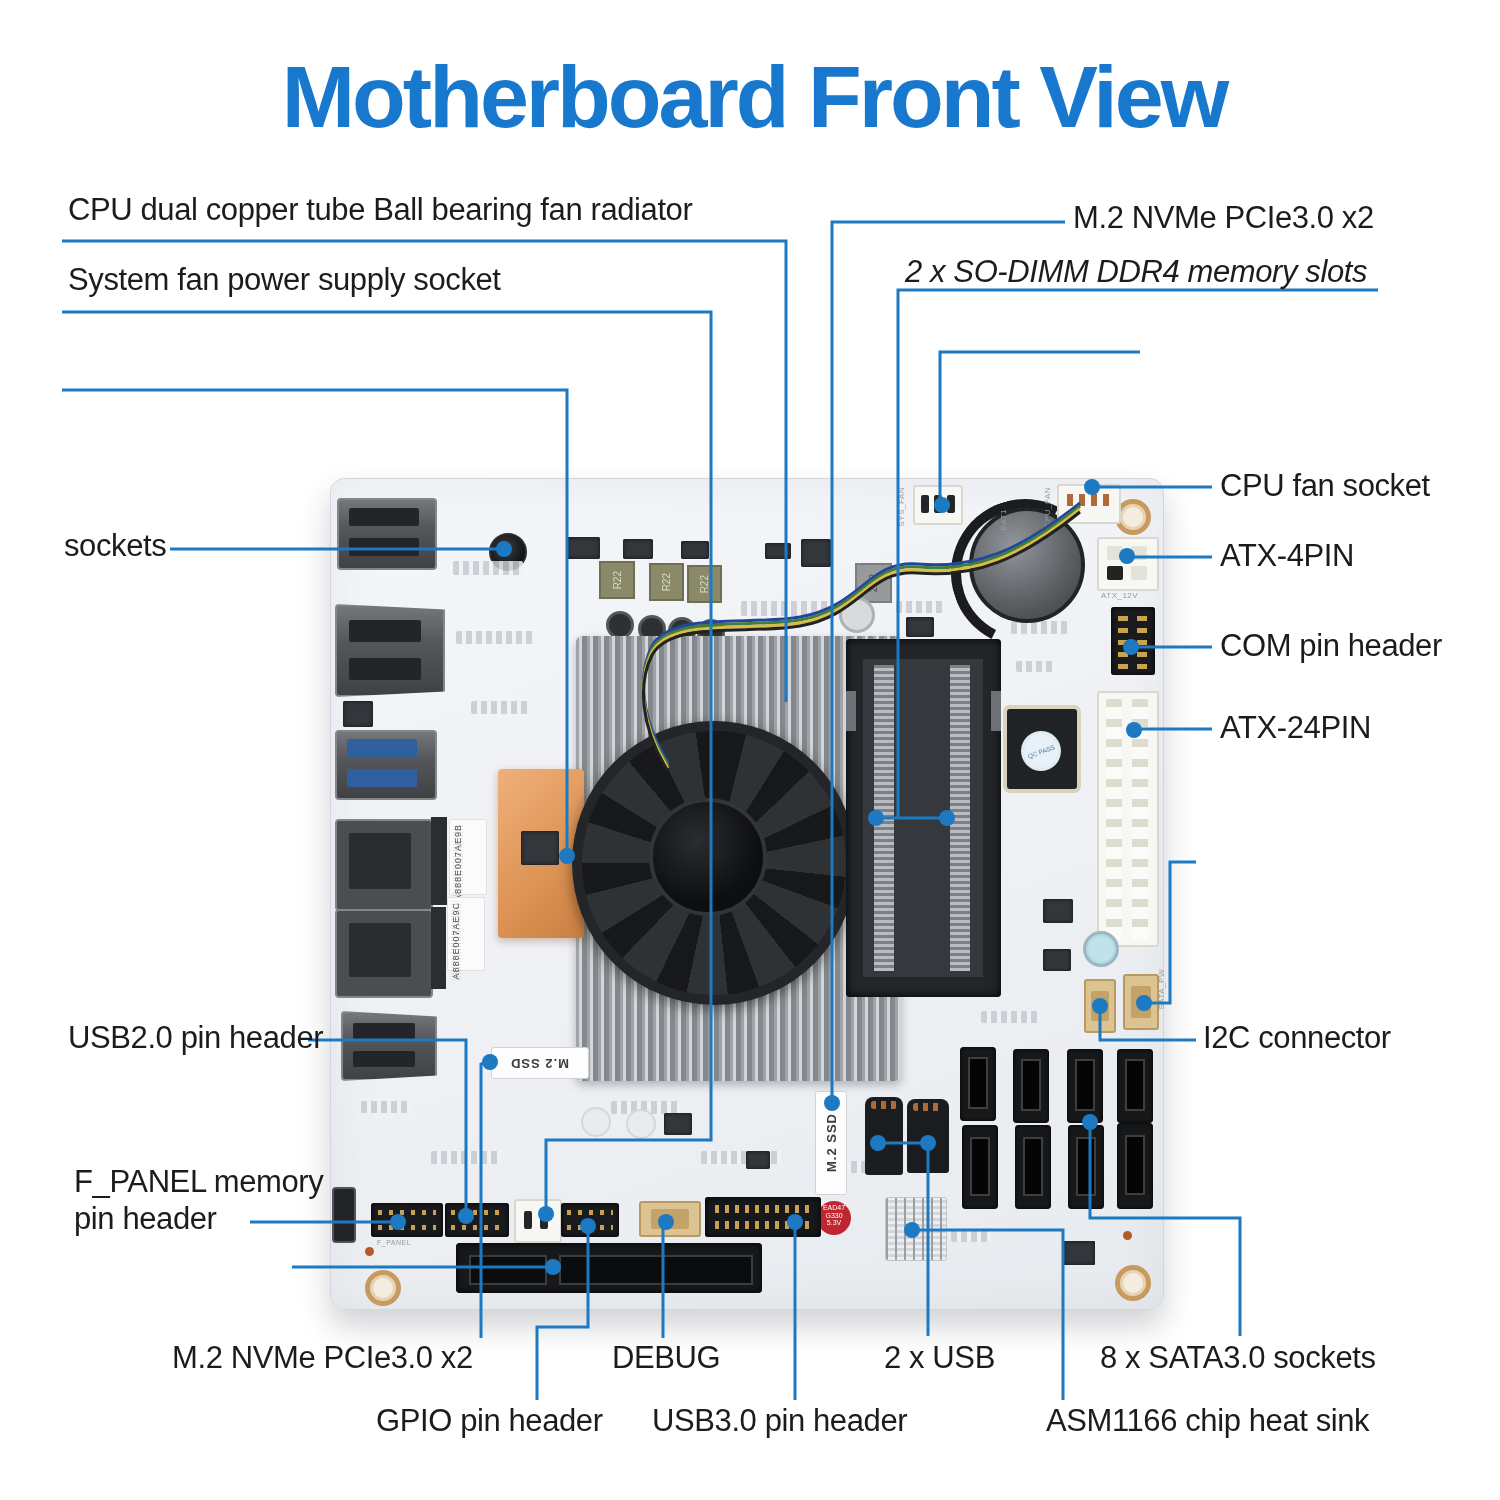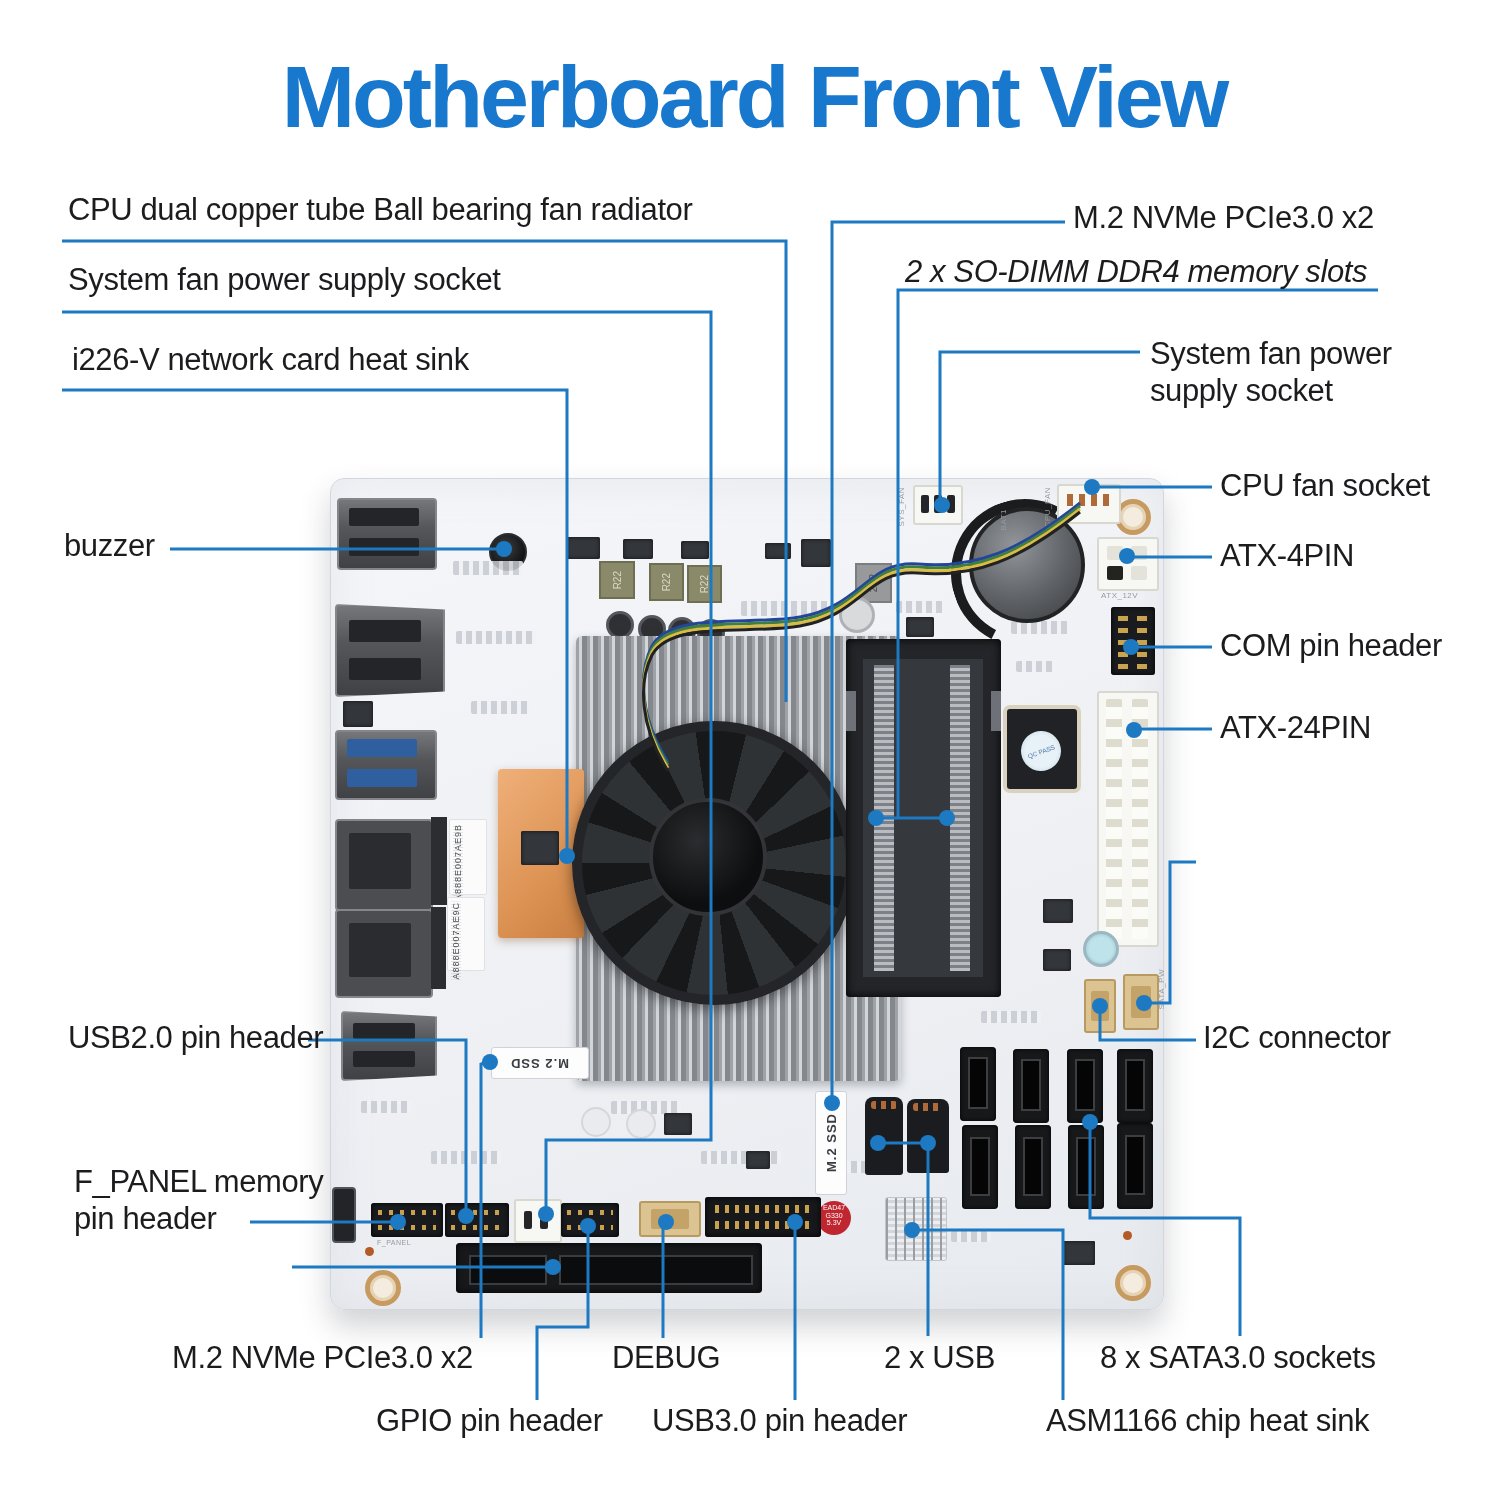--- a/index.html
+++ b/index.html
@@ -336,30 +336,27 @@
         <circle cx="1127" cy="556" r="8"></circle>
         <circle cx="1131" cy="647" r="8"></circle>
       <circle cx="1134" cy="730" r="8"></circle>
         <circle cx="1144" cy="1003" r="8"></circle>
         <circle cx="1100" cy="1006" r="8"></circle>
     </g>
   </svg>
 
   <div class="lbl z3" style="left:68px;top:192px;">CPU dual copper tube Ball bearing fan radiator</div>
   <div class="lbl z3" style="left:68px;top:262px;">System fan power supply socket</div>
-  <div class="lbl z3" style="left:72px;top:342px;">i226-V network card heat sink</div>
-  <div class="lbl z3" style="left:64px;top:528px;">buzzer</div>
+  <div class="lbl z3" style="left:64px;top:528px;">sockets</div>
   <div class="lbl z3" style="left:68px;top:1020px;">USB2.0 pin header</div>
   <div class="lbl z3" style="left:74px;top:1164px;">F_PANEL memory
 pin header</div>
 
   <div class="lbl z3" style="left:1073px;top:200px;">M.2 NVMe PCIe3.0 x2</div>
   <div class="lbl z3" style="left:905px;top:254px;font-style:italic;">2 x SO-DIMM DDR4 memory slots</div>
-  <div class="lbl z3" style="left:1150px;top:336px;">System fan power
-supply socket</div>
   <div class="lbl z3" style="left:1220px;top:468px;">CPU fan socket</div>
   <div class="lbl z3" style="left:1220px;top:538px;">ATX-4PIN</div>
   <div class="lbl z3" style="left:1220px;top:628px;">COM pin header</div>
   <div class="lbl z3" style="left:1220px;top:710px;">ATX-24PIN</div>
   <div class="lbl z3" style="left:1203px;top:1020px;">I2C connector</div>
 
   <div class="lbl z3" style="left:172px;top:1340px;">M.2 NVMe PCIe3.0 x2</div>
   <div class="lbl z3" style="left:612px;top:1340px;">DEBUG</div>
   <div class="lbl z3" style="left:884px;top:1340px;">2 x USB</div>
   <div class="lbl z3" style="left:1100px;top:1340px;">8 x SATA3.0 sockets</div>

